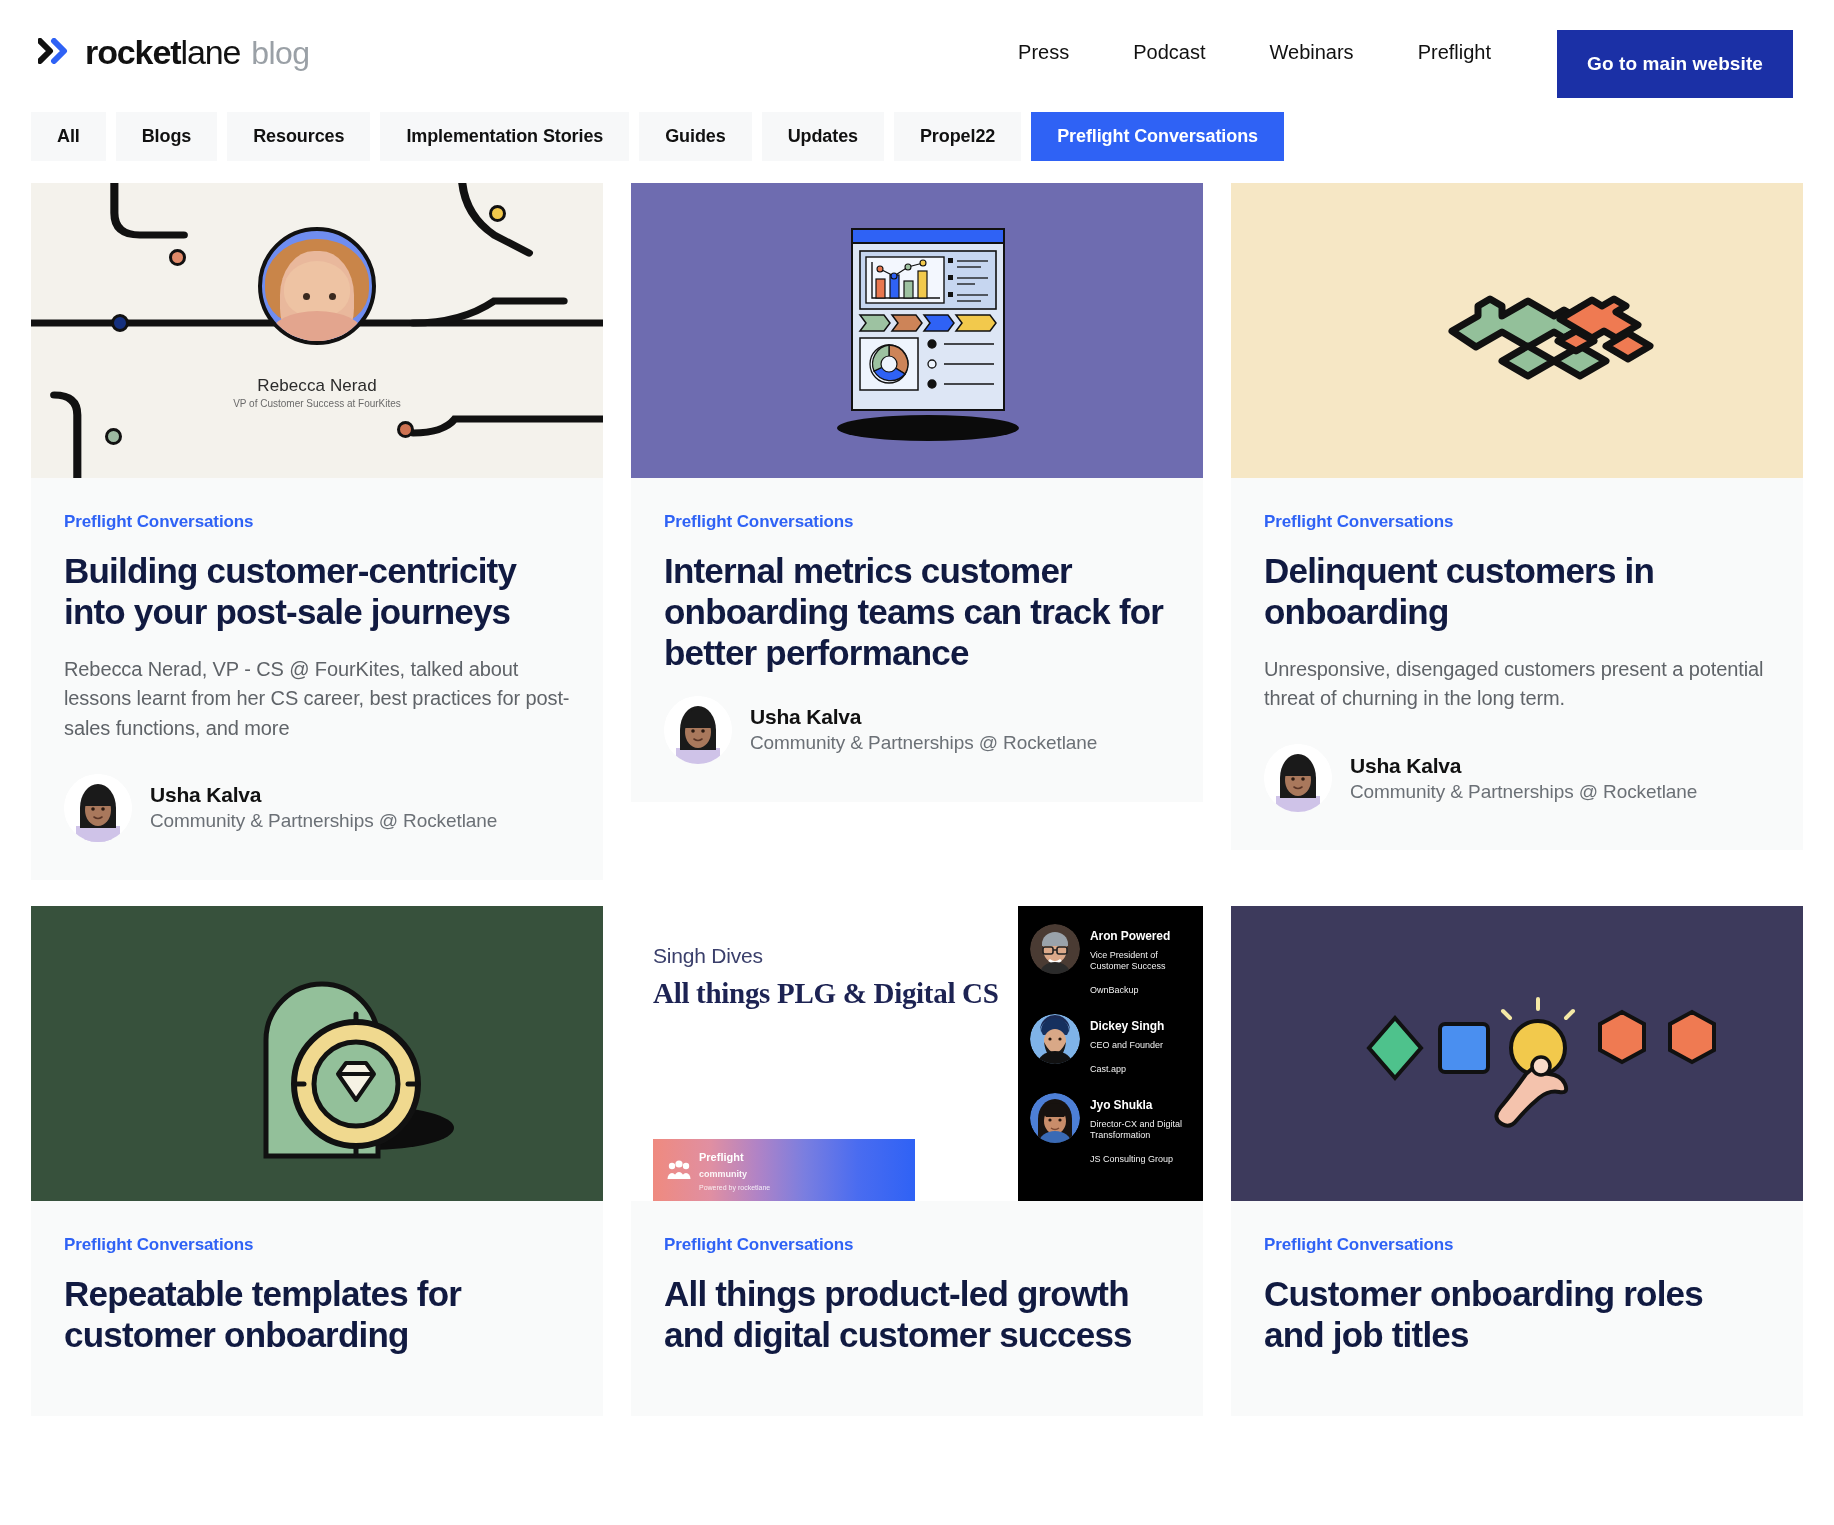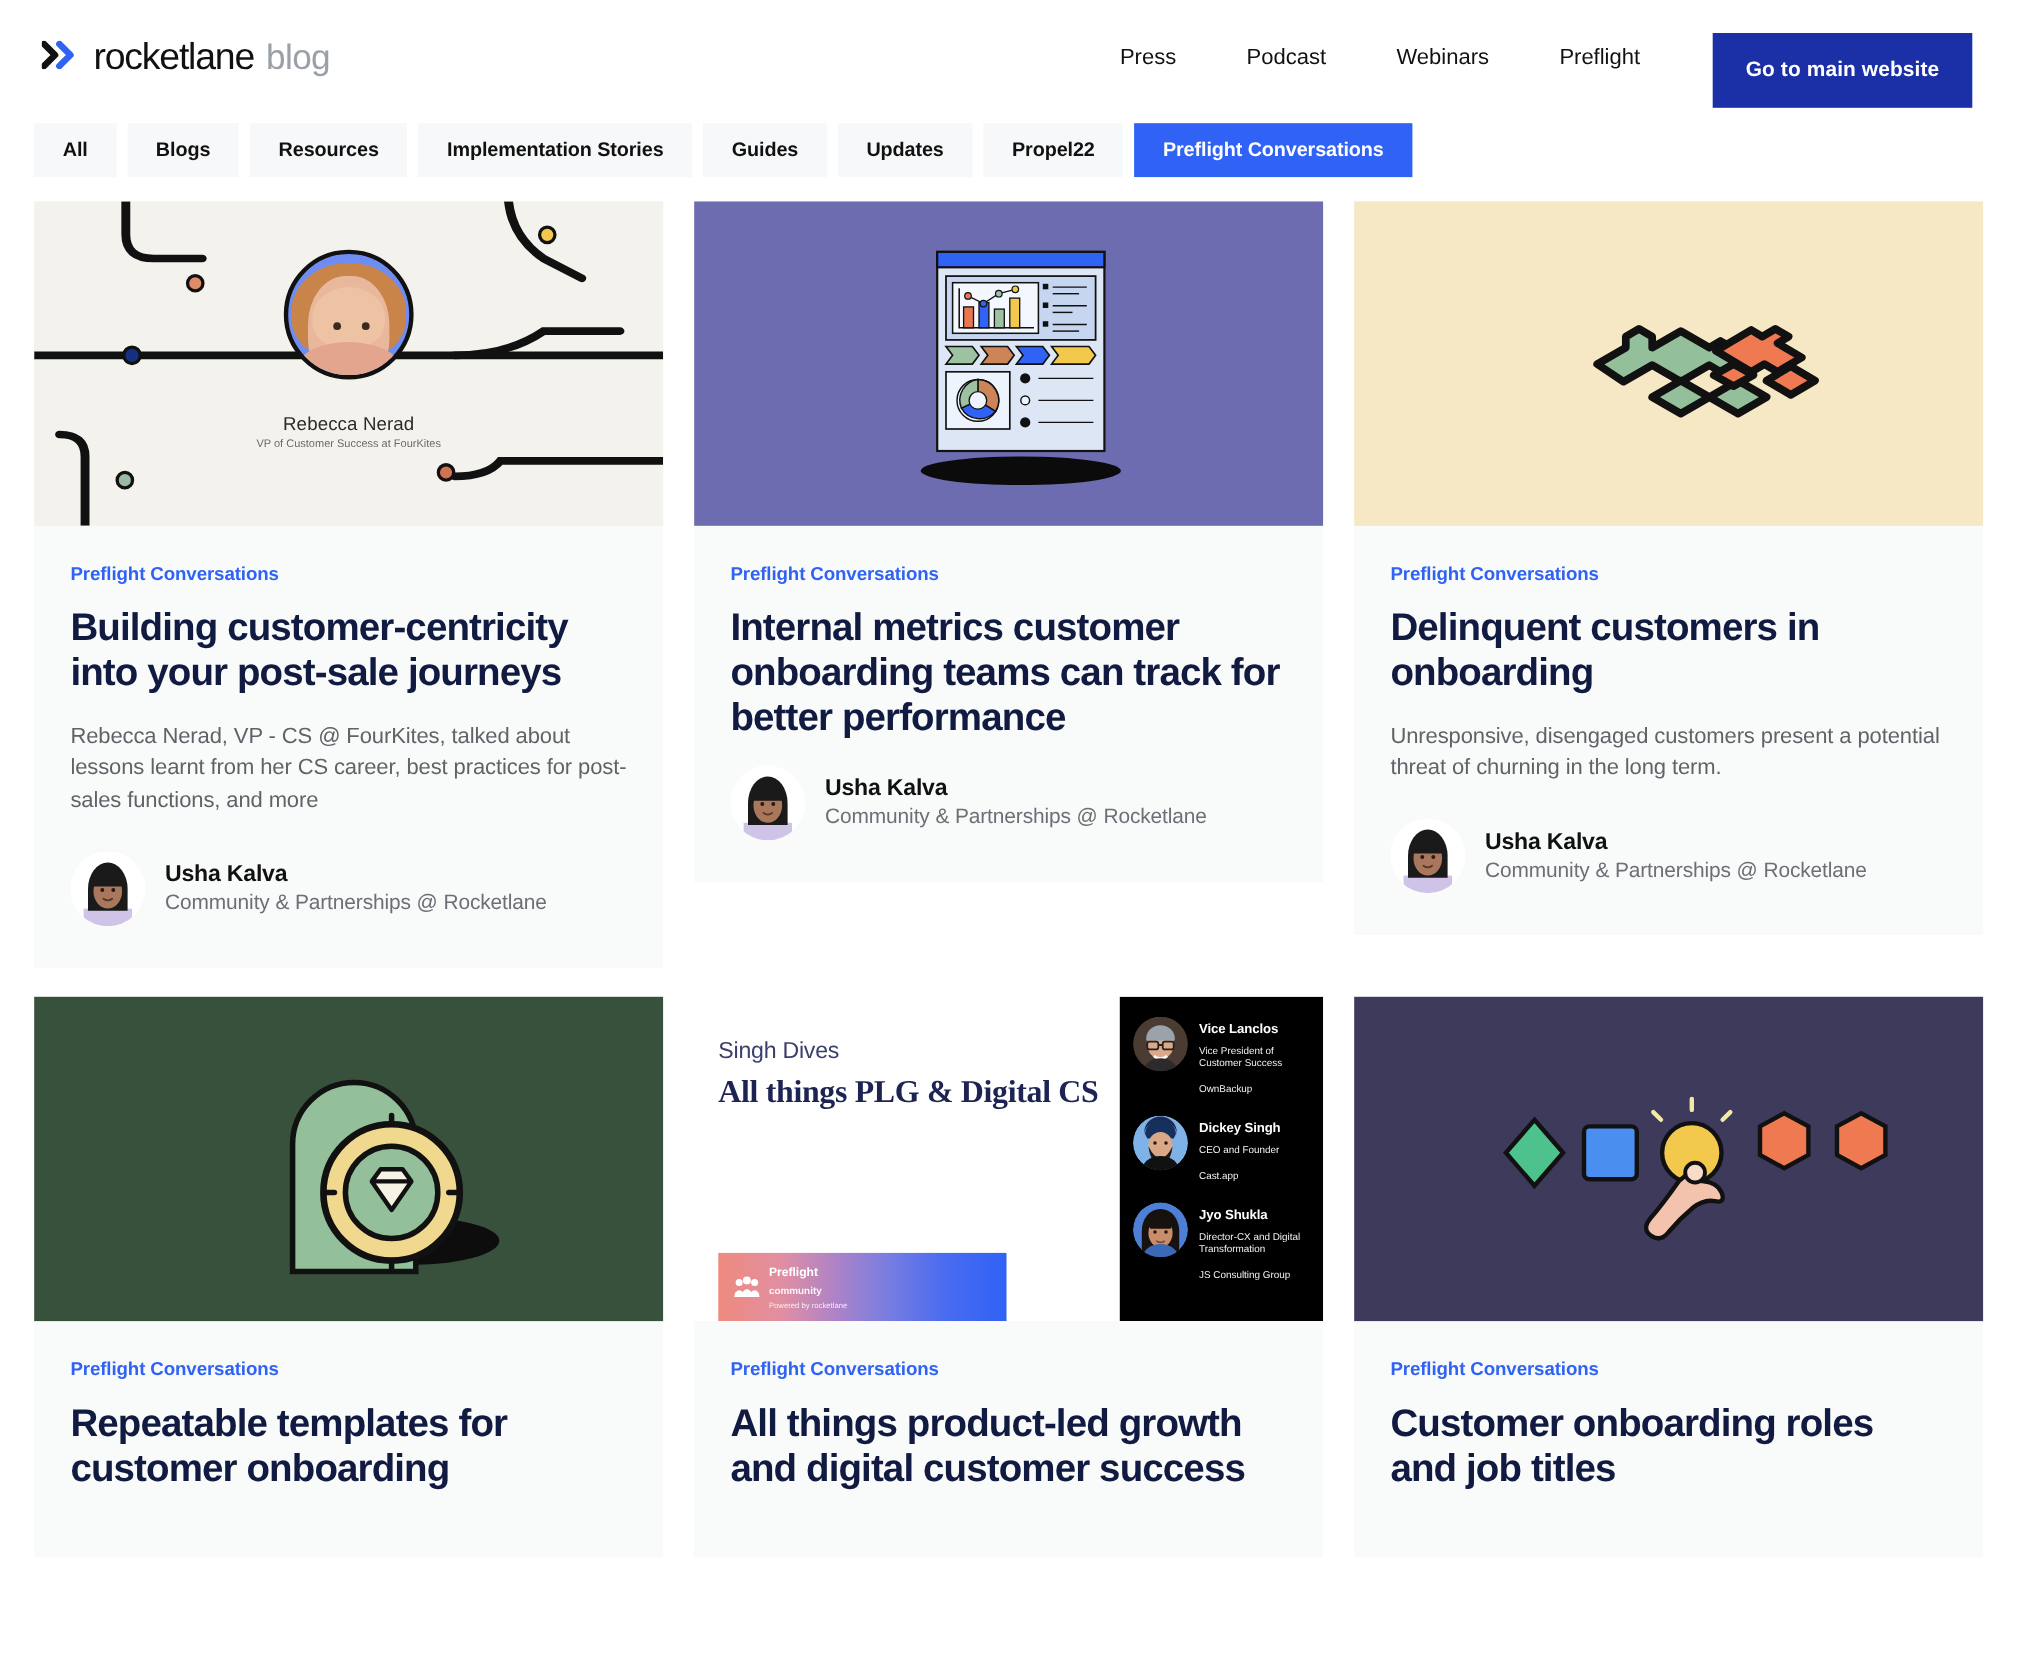--- a/index.html
+++ b/index.html
@@ -28,21 +28,21 @@
     display: inline-flex;
     align-items: center;
     margin-right: 2px;
   }
   .logo-text {
     font-size: 34px;
     letter-spacing: -1.1px;
     color: #111111;
     line-height: 1;
   }
-  .logo-text .lt-bold { font-weight: 400; }
+  .logo-text .lt-bold { font-weight: 700; }
   .logo-text .lt-reg  { font-weight: 400; }
   .logo-blog {
     font-size: 32px;
     font-weight: 400;
     color: #9aa0a6;
     letter-spacing: -0.6px;
     line-height: 1;
   }
 
   .main-nav {
@@ -601,21 +601,21 @@
               <ellipse cx="25" cy="25" rx="12" ry="14" fill="#dba98a"></ellipse>
               <path d="M12 20 a13 12 0 0 1 26 0 v2 h-26z" fill="#9aa3ab"></path>
               <rect x="13" y="23" width="10" height="7" rx="2" fill="none" stroke="#222" stroke-width="1.6"></rect>
               <rect x="27" y="23" width="10" height="7" rx="2" fill="none" stroke="#222" stroke-width="1.6"></rect>
               <line x1="23" y1="26" x2="27" y2="26" stroke="#222" stroke-width="1.6"></line>
               <path d="M19 36 q6 5 12 0" stroke="#ffffff" stroke-width="2.6" fill="none"></path>
               <path d="M10 50 a15 12 0 0 1 30 0z" fill="#2b2b2b"></path>
             </svg>
           </span>
           <span class="speaker-info">
-            <span class="speaker-name">Vice Lanclos</span>
+            <span class="speaker-name">Aron Powered</span>
             <span class="speaker-title" style="display:block">Vice President of Customer Success</span>
             <span class="speaker-org" style="display:block">OwnBackup</span>
           </span>
         </div>
 
         <div class="speaker-row">
           <span class="speaker-pic">
             <svg width="50" height="50" viewBox="0 0 50 50" aria-hidden="true">
               <circle cx="25" cy="25" r="25" fill="#7fb3e8"></circle>
               <path d="M10 18 a15 13 0 0 1 30 0 v-2 a15 15 0 0 0 -30 0z" fill="#1c2b55"></path>

